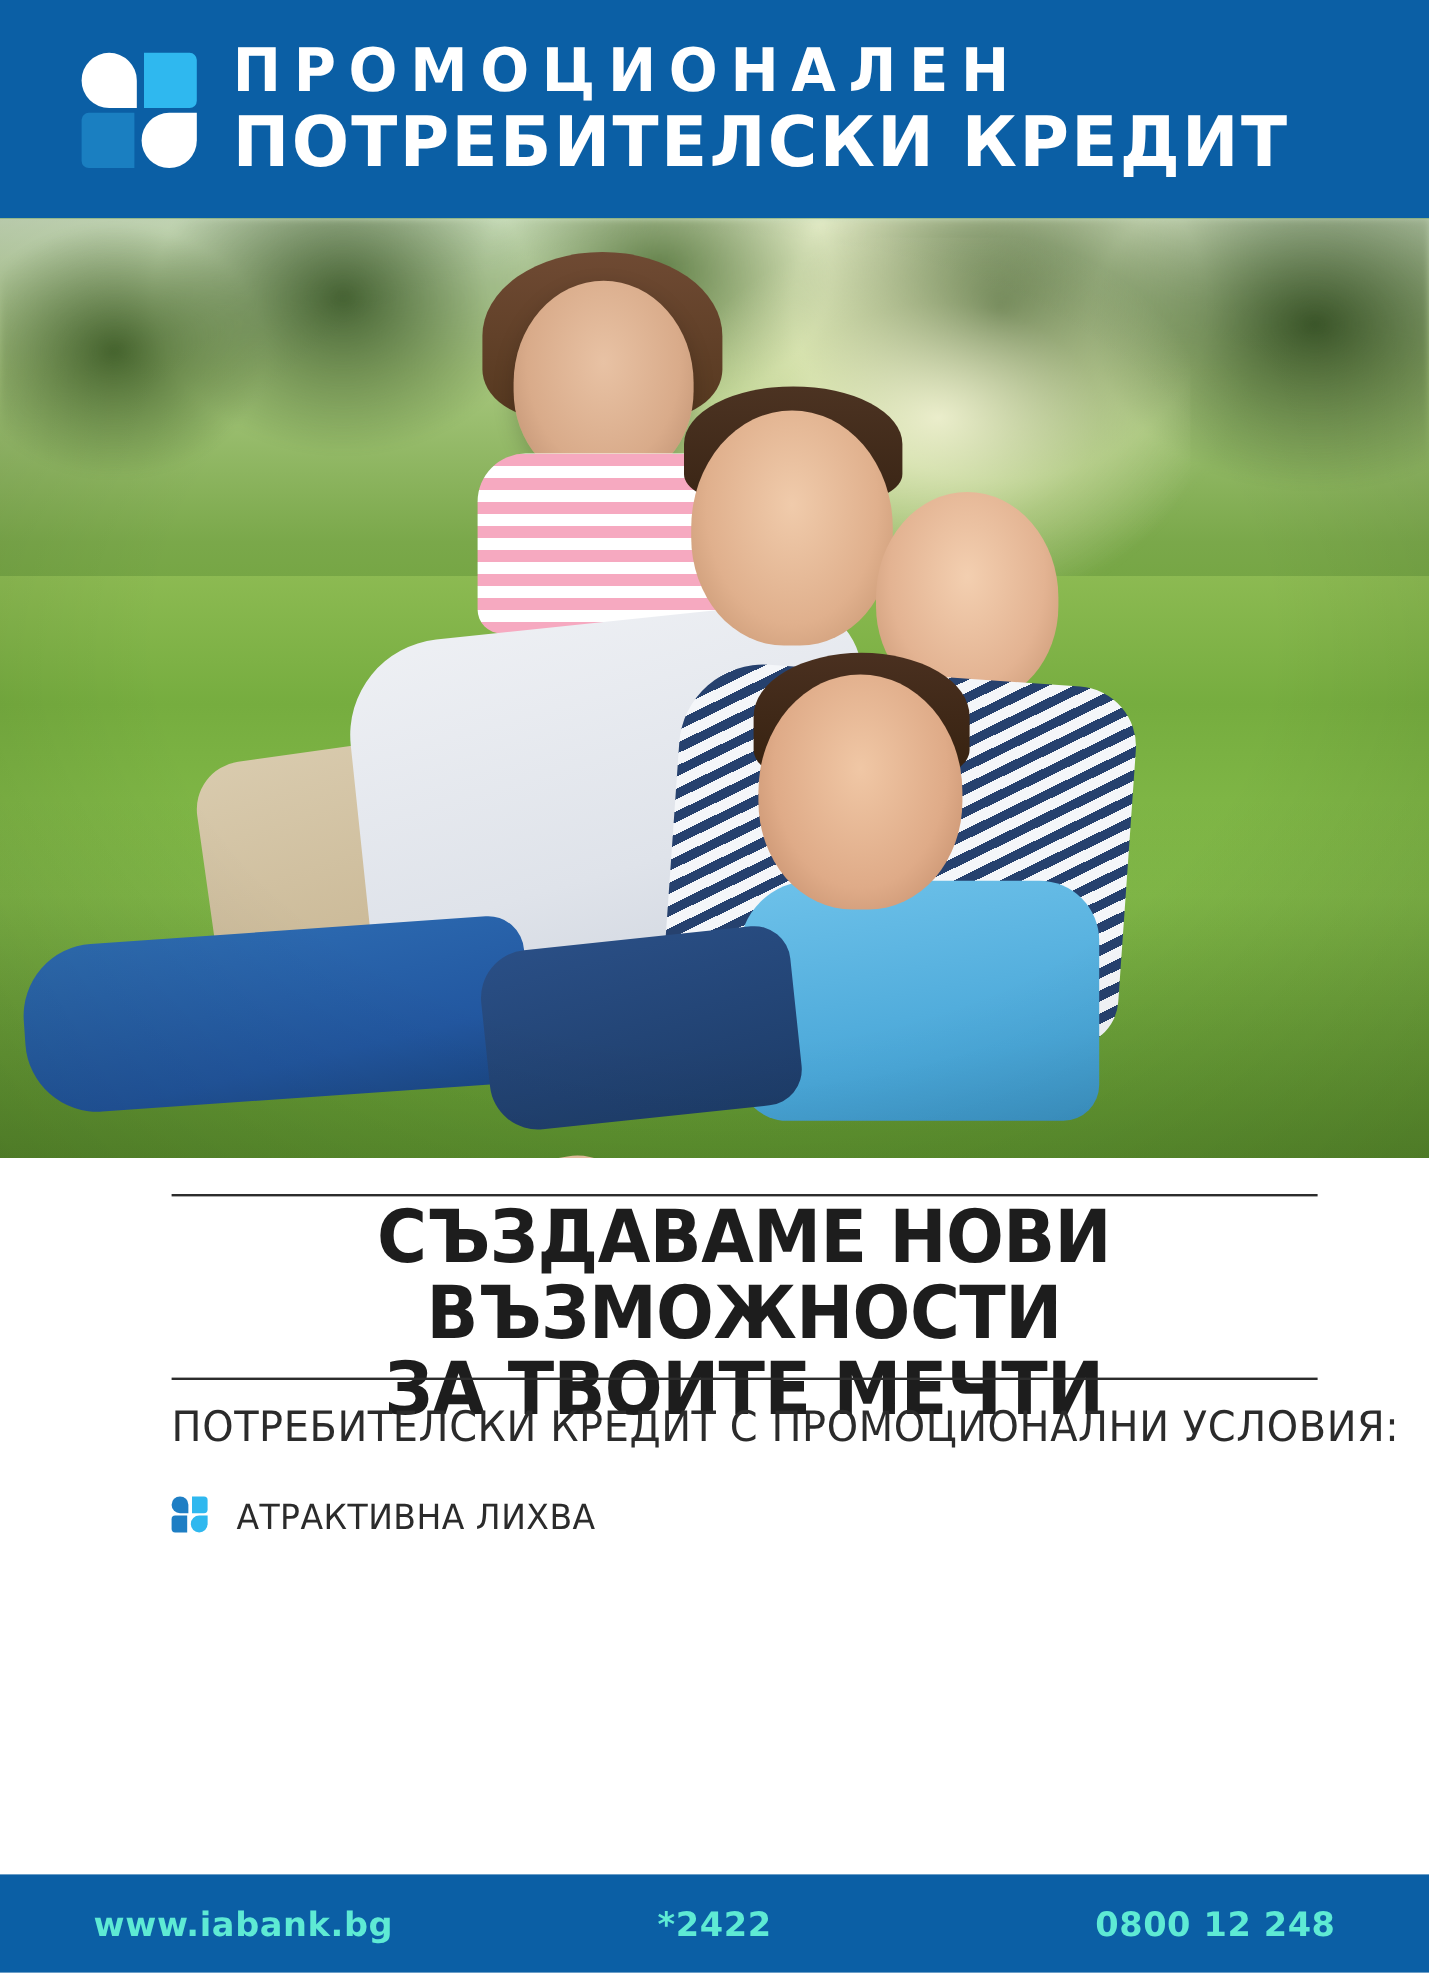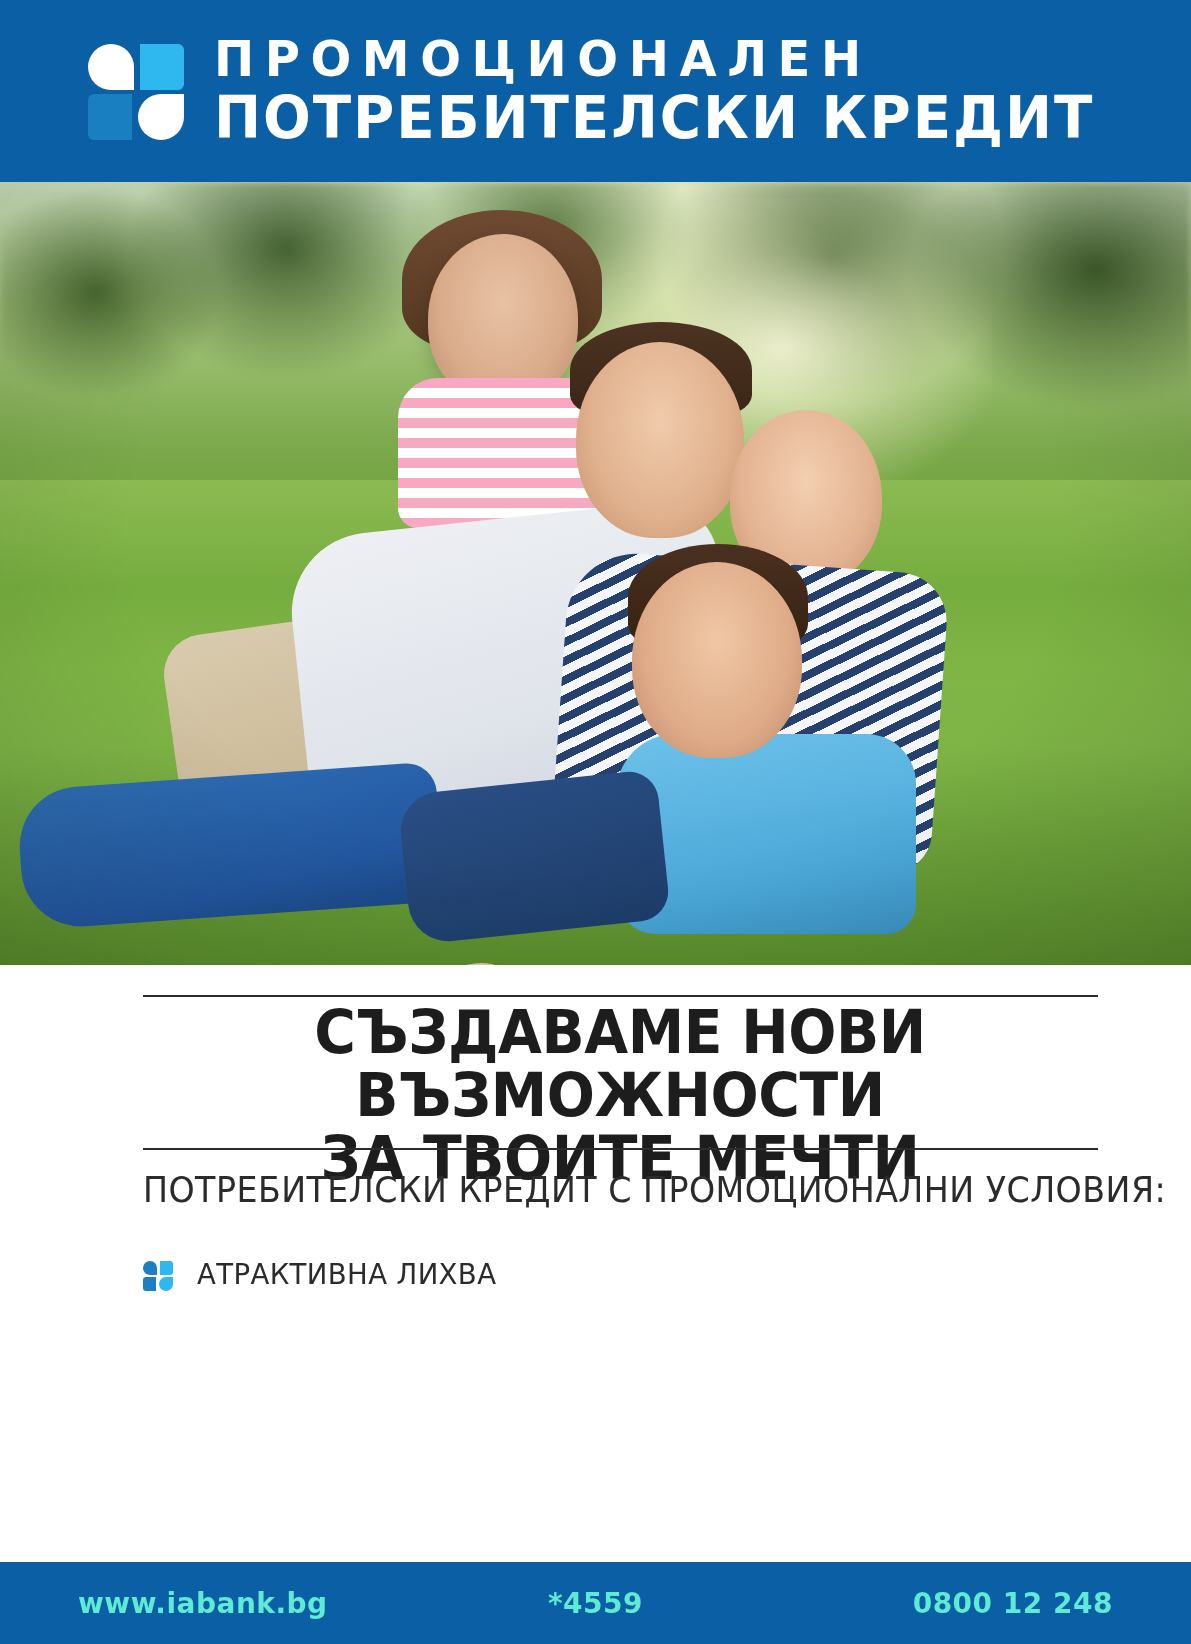--- a/index.html
+++ b/index.html
@@ -24,21 +24,21 @@
   
   .header {
     position: absolute;
     left: 0;
     top: 0;
     width: 1191px;
     height: 182px;
     background: #0b5fa5;
     display: flex;
     align-items: center;
-    padding-left: 88px;
+    padding-left: 68px;
     box-sizing: border-box;
   }
   .header-logo {
     width: 96px;
     height: 96px;
     position: relative;
     flex: 0 0 auto;
     margin-right: 30px;
     margin-top: 2px;
   }
@@ -297,21 +297,21 @@
   }
 
   .bullets {
     position: absolute;
     left: 118px;
     top: 282px;
     width: 980px;
   }
   .bullet {
     display: flex;
-    align-items: flex-end;
+    align-items: flex-start;
     height: 44px;
     margin-bottom: 50px;
   }
   .bullet-icon {
     position: relative;
     width: 30px;
     height: 30px;
     flex: 0 0 auto;
     margin-right: 24px;
   }
@@ -427,17 +427,17 @@
         <span class="bullet-text">АТРАКТИВНА ЛИХВА</span>
       </div>
 
 
 
     </div>
   </div>
 
   <div class="footer">
     <div class="footer-item footer-left">www.iabank.bg</div>
-    <div class="footer-item footer-center">*4559</div>
+    <div class="footer-item footer-center">*2422</div>
     <div class="footer-item footer-right">0800 12 248</div>
   </div>
 
 </div>
 
 </body></html>

